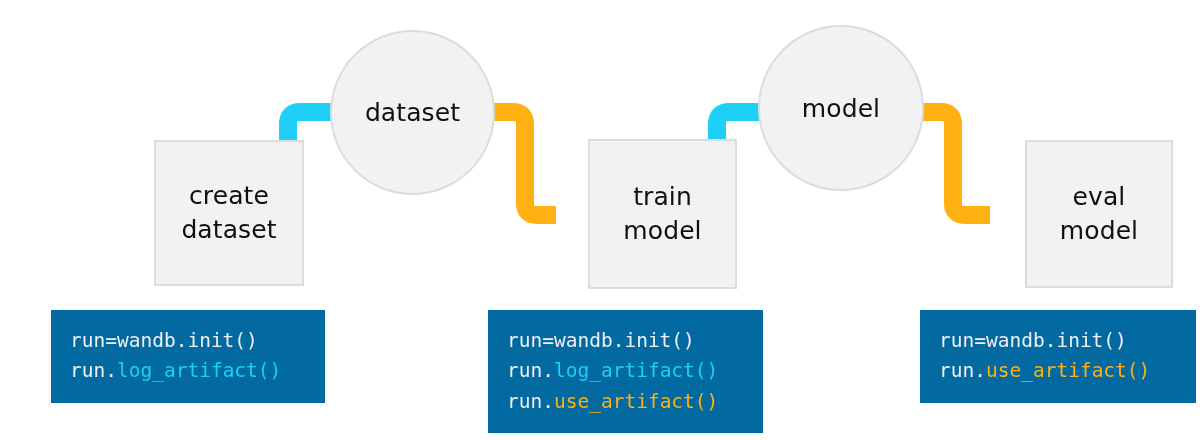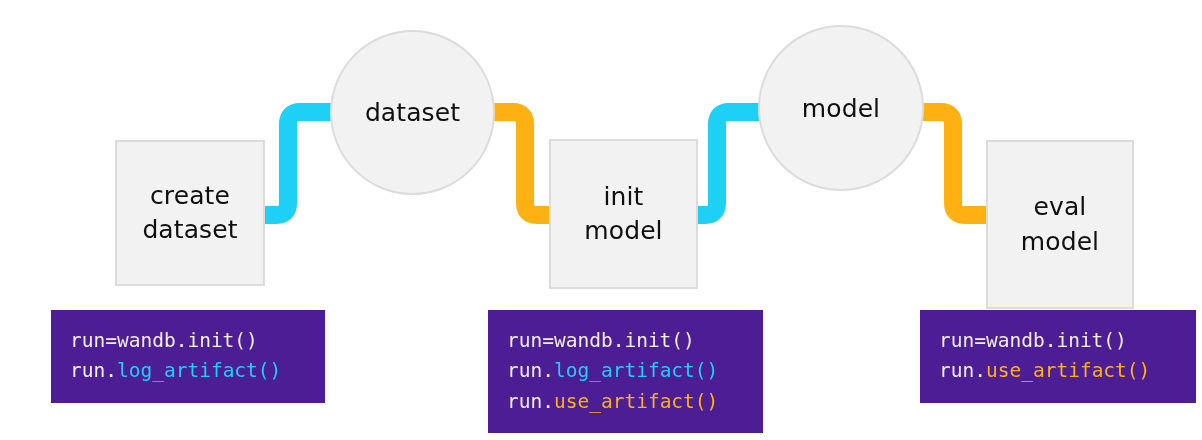--- a/index.html
+++ b/index.html
@@ -37,32 +37,33 @@
   .node-box {
     position: absolute;
     box-sizing: border-box;
     background: #f2f2f2;
     border: 2px solid #dcdcdc;
     display: flex;
     align-items: center;
     justify-content: center;
     text-align: center;
     z-index: 3;
+    margin-left: 39px;
   }
   .node-box .node-label {
     font-size: 25px;
     line-height: 1.38;
     color: #101010;
     white-space: pre-line;
     letter-spacing: 0.1px;
   }
 
   #box-create  { left: 115px; top: 140px;  width: 150px; height: 146px; }
   #box-train   { left: 549px; top: 139px;  width: 149px; height: 150px; }
-  #box-eval    { left: 986px; top: 140px;  width: 148px; height: 169px; }
+  #box-eval    { left: 986px; top: 140px;  width: 148px; height: 148px; }
 
   
   .node-circle {
     position: absolute;
     box-sizing: border-box;
     background: #f2f2f2;
     border: 2px solid #dcdcdc;
     border-radius: 50%;
     display: flex;
     align-items: center;
@@ -76,21 +77,21 @@
     letter-spacing: 0.1px;
   }
 
   #circle-dataset { left: 330px; top: 30px; width: 165px; height: 165px; }
   #circle-model   { left: 758px; top: 25px; width: 166px; height: 166px; }
 
   
   .code-block {
     position: absolute;
     box-sizing: border-box;
-    background: #4c1d95;
+    background: #0369a1;
     padding: 16px 18px 16px 19px;
     z-index: 4;
     font-family: "DejaVu Sans Mono", monospace;
     font-size: 19.5px;
     line-height: 1.56;
     color: #f0f0f0;
     white-space: nowrap;
   }
   .code-line { display: block; }
   .tok-plain  { color: #f0f0f0; }
@@ -120,21 +121,21 @@
   <div class="node-box" id="box-create">
     <span class="node-label">create
 dataset</span>
   </div>
 
   <div class="node-circle" id="circle-dataset">
     <span class="node-label">dataset</span>
   </div>
 
   <div class="node-box" id="box-train">
-    <span class="node-label">init
+    <span class="node-label">train
 model</span>
   </div>
 
   <div class="node-circle" id="circle-model">
     <span class="node-label">model</span>
   </div>
 
   <div class="node-box" id="box-eval">
     <span class="node-label">eval
 model</span>

